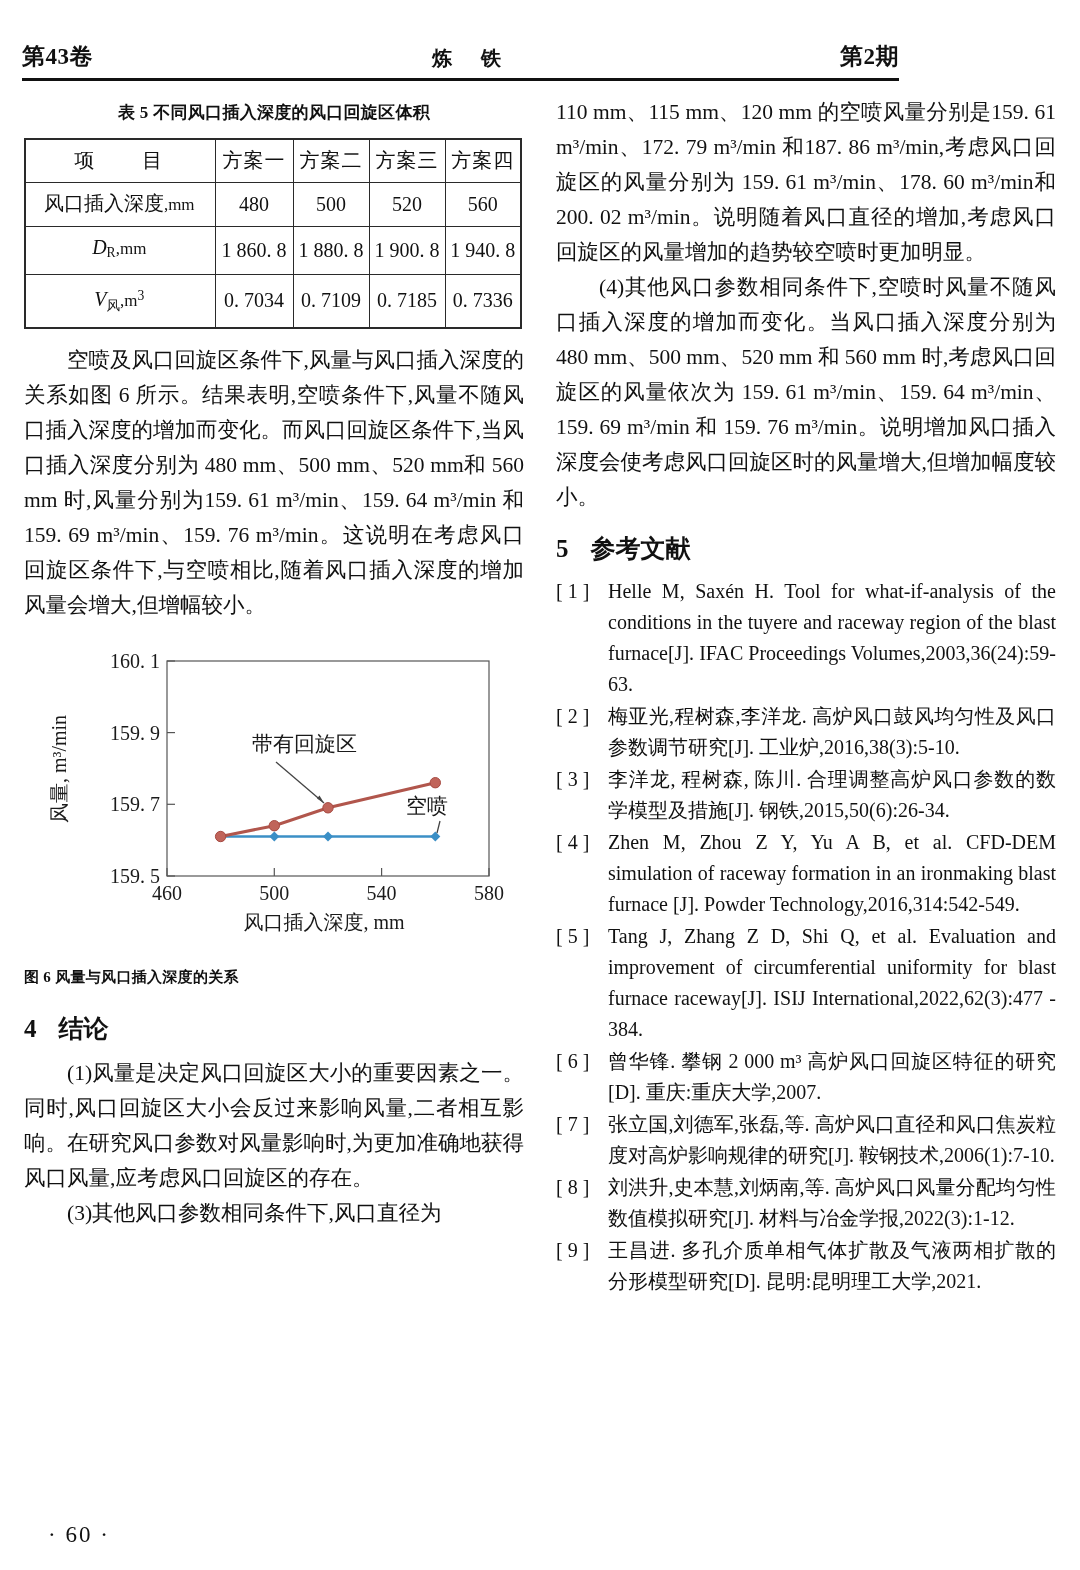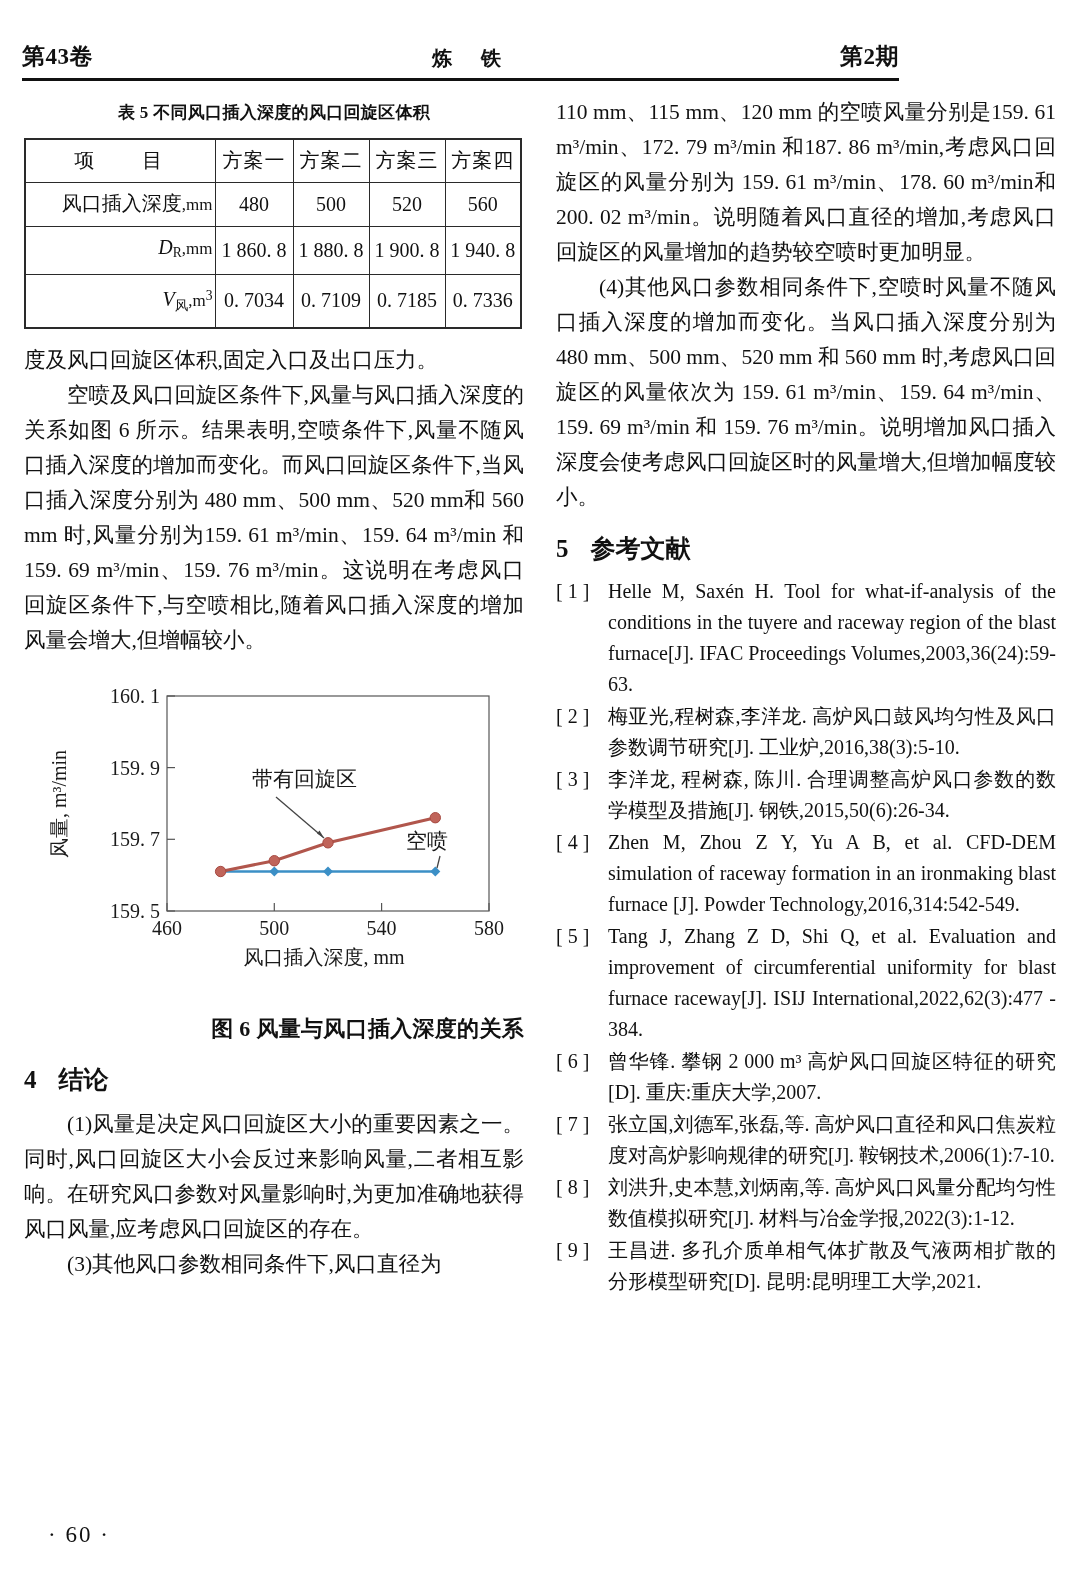--- a/index.html
+++ b/index.html
@@ -100,40 +100,40 @@
     padding: 3px 2px 4px 2px;
     font-weight: 400;
     font-family: "Liberation Serif", serif;
     height: 26px;
   }
   table.t5 tr:first-child td { border-top-width: 2.4px; }
   table.t5 tr:last-child  td { border-bottom-width: 2.4px; }
   table.t5 td:first-child { border-left-width: 2.4px; }
   table.t5 td:last-child  { border-right-width: 2.4px; }
   table.t5 td.rowhead {
-    text-align: right;
+    text-align: center;
     padding-left: 0;
   }
   table.t5 td.colhead { letter-spacing: 1px; }
   .hdr-item { letter-spacing: 14px; padding-left: 10px; }
   .unit { font-size: 17px; }
   .ital { font-style: italic; }
   sub { font-size: 0.68em; vertical-align: -0.25em; }
   sup { font-size: 0.68em; vertical-align: 0.45em; }
 
   
   .figure {
     margin: 18px 0 6px 0;
     width: 500px;
   }
   .fig-caption {
-    text-align: right;
-    font-weight: 700;
-    font-size: 22px;
-    margin-top: 24px;
+    text-align: left;
+    font-weight: 700;
+    font-size: 15px;
+    margin-top: 8px;
     letter-spacing: 0.3px;
   }
 
   
   h2.sect {
     font-size: 25px;
     font-weight: 700;
     margin: 16px 0 10px 0;
     font-family: "Liberation Serif", serif;
   }
@@ -219,21 +219,20 @@
         <tr>
           <td class="rowhead"><span class="ital">V</span><sub>风</sub><span class="unit">,m</span><sup>3</sup></td>
           <td>0. 7034</td>
           <td>0. 7109</td>
           <td>0. 7185</td>
           <td>0. 7336</td>
         </tr>
       </tbody>
     </table>
 
-    <p class="para noindent">度及风口回旋区体积,固定入口及出口压力。</p>
     <p class="para">空喷及风口回旋区条件下,风量与风口插入深度的关系如图 6 所示。结果表明,空喷条件下,风量不随风口插入深度的增加而变化。而风口回旋区条件下,当风口插入深度分别为 480 mm、500 mm、520 mm和 560 mm 时,风量分别为159. 61 m³/min、159. 64 m³/min 和159. 69 m³/min、159. 76 m³/min。这说明在考虑风口回旋区条件下,与空喷相比,随着风口插入深度的增加风量会增大,但增幅较小。</p>
 
     <div class="figure">
       <svg width="500" height="300" viewBox="0 0 500 300">
 
         <rect x="143" y="20" width="322" height="215" fill="#ffffff" stroke="#555555" stroke-width="1.2"></rect>
 
         <g stroke="#555555" stroke-width="1.2">
           <line x1="143" y1="235" x2="151" y2="235"></line>
           <line x1="143" y1="163.3" x2="151" y2="163.3"></line>

